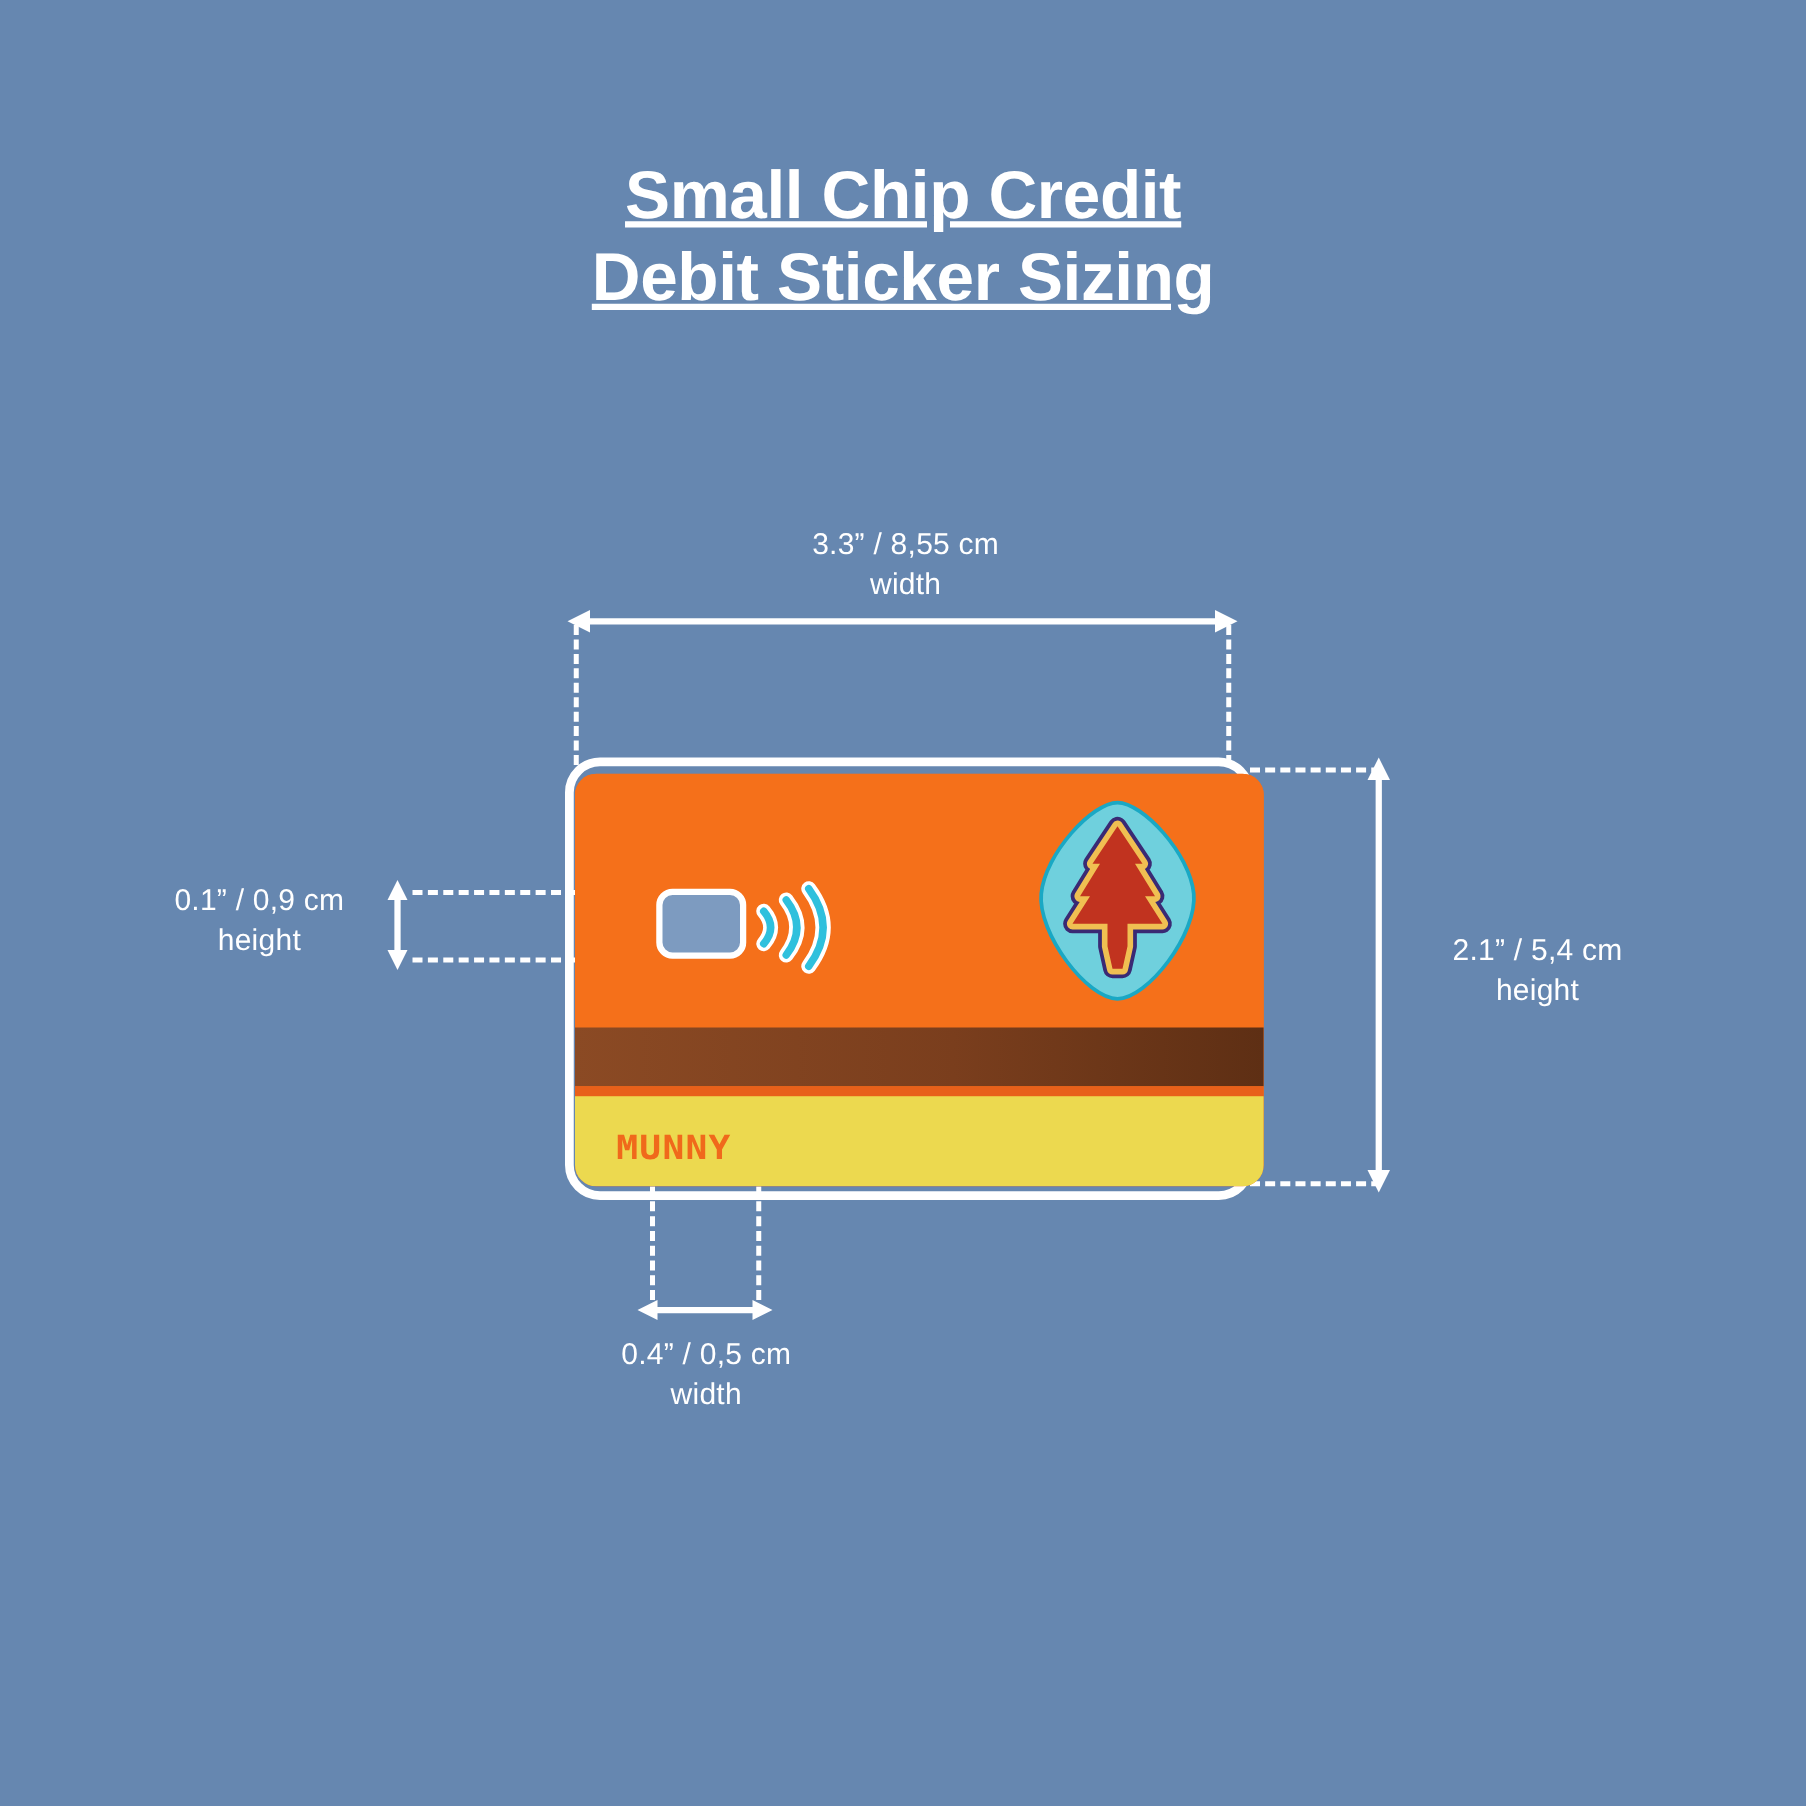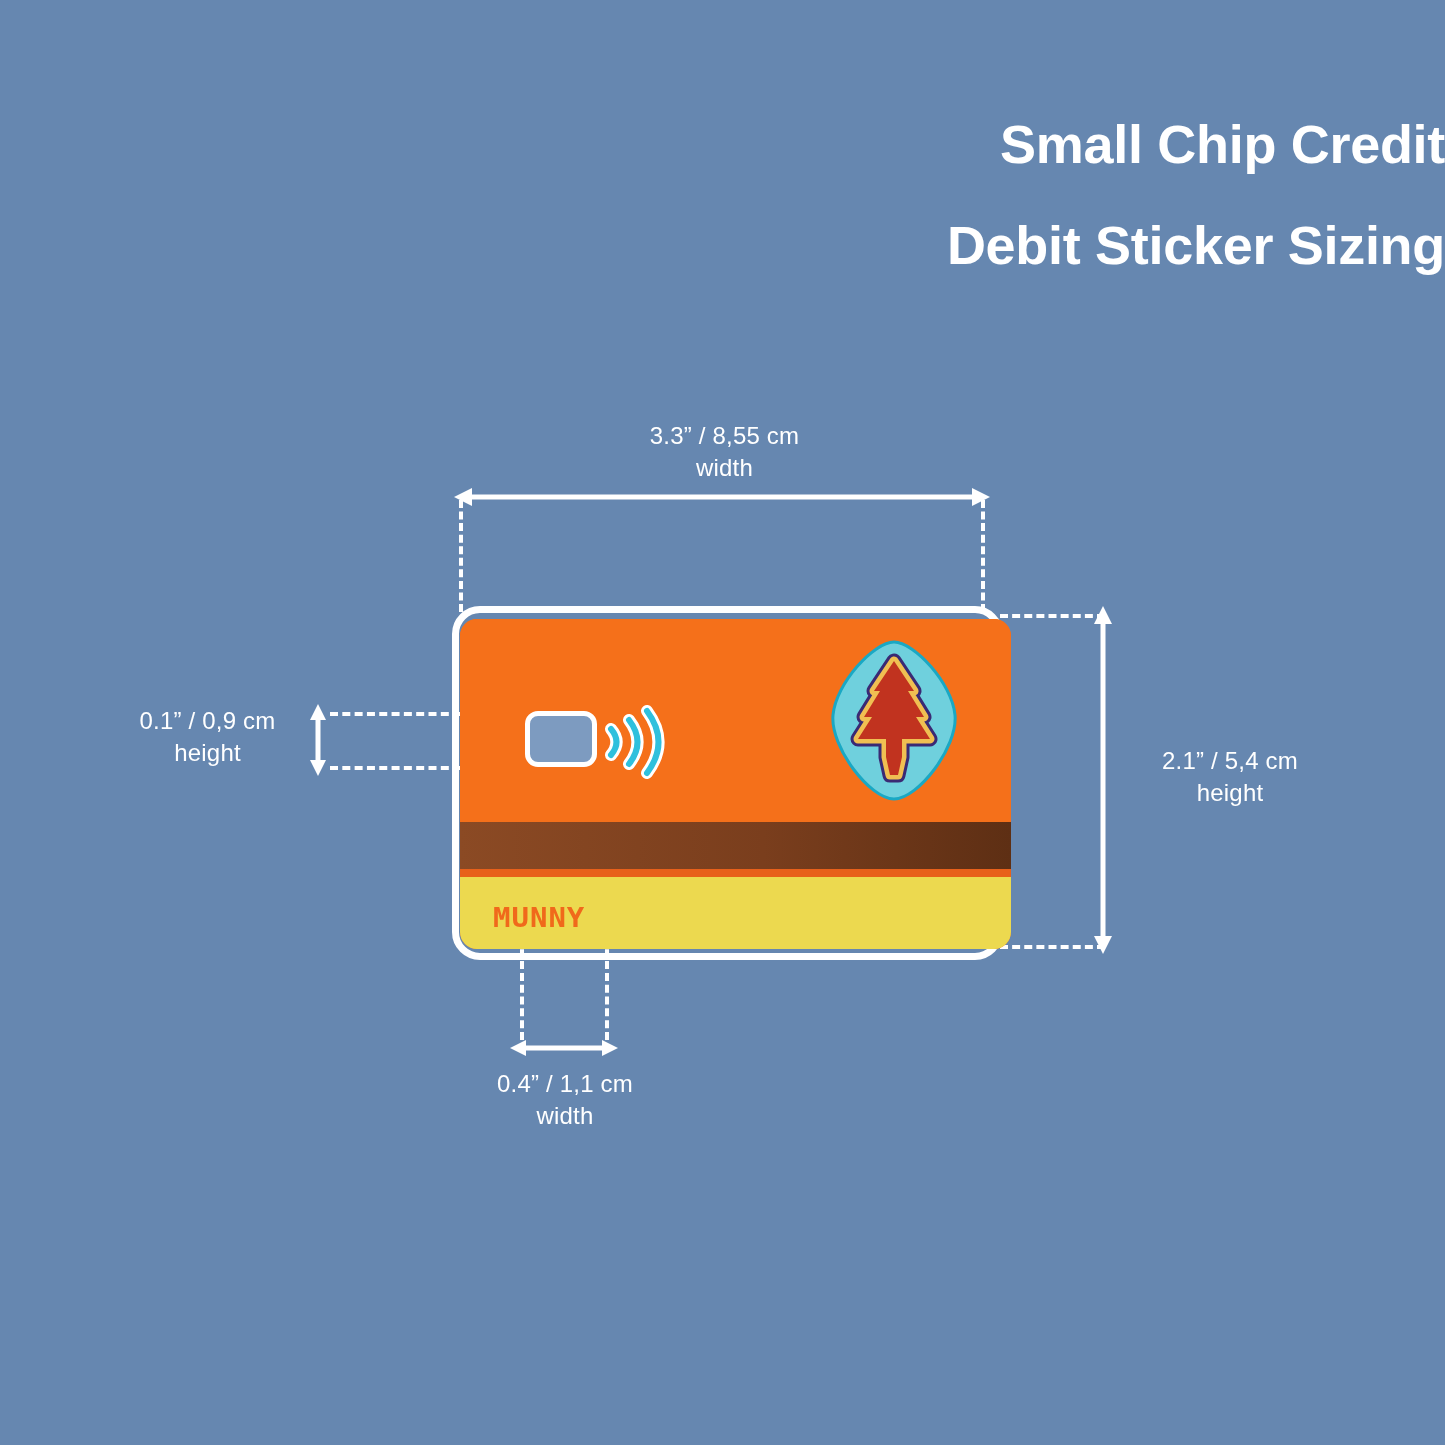--- a/index.html
+++ b/index.html
@@ -10,29 +10,30 @@
     font-family:"Liberation Sans", sans-serif;
     overflow:hidden;
     position:relative;
     -webkit-font-smoothing:antialiased;
   }
   #stage{position:absolute;inset:0;width:1445px;height:1445px;}
 
   
   .title{
     position:absolute;
-    left:0;top:112px;width:1445px;
-    text-align:right;
+    left:0;top:124px;width:1445px;
+    text-align:center;
     color:#ffffff;
     font-size:54px;
     font-weight:700;
     line-height:1.22;
     letter-spacing:-0.3px;
-  }
-  .title .l2{display:block;margin-top:35px;}
+    text-decoration:underline;
+  }
+  .title .l2{display:block;}
 
   
   .dimlabel{
     position:absolute;
     color:#ffffff;
     font-size:24px;
     font-weight:400;
     line-height:1.33;
     letter-spacing:0.2px;
     text-align:center;
@@ -177,21 +178,21 @@
     <span>0.1” / 0,9 cm</span>
     <span class="sub">height</span>
   </div>
 
   <div class="dimlabel" id="lbl-right">
     <span>2.1” / 5,4 cm</span>
     <span class="sub">height</span>
   </div>
 
   <div class="dimlabel" id="lbl-bottom">
-    <span>0.4” / 1,1 cm</span>
+    <span>0.4” / 0,5 cm</span>
     <span class="sub">width</span>
   </div>
 
   <div class="dash-v" id="ext-top-left"></div>
   <div class="dash-v" id="ext-top-right"></div>
   <svg class="arrow-svg" id="arrow-top" viewBox="0 0 540 30">
     <line x1="14" y1="15" x2="526" y2="15" stroke="#ffffff" stroke-width="5"></line>
     <polygon points="2,15 20,6 20,24" fill="#ffffff"></polygon>
     <polygon points="538,15 520,6 520,24" fill="#ffffff"></polygon>
   </svg>

